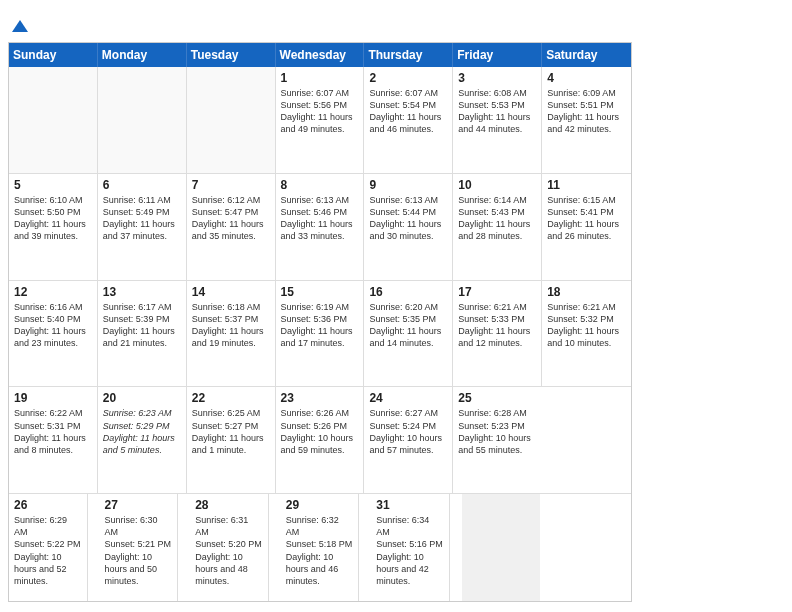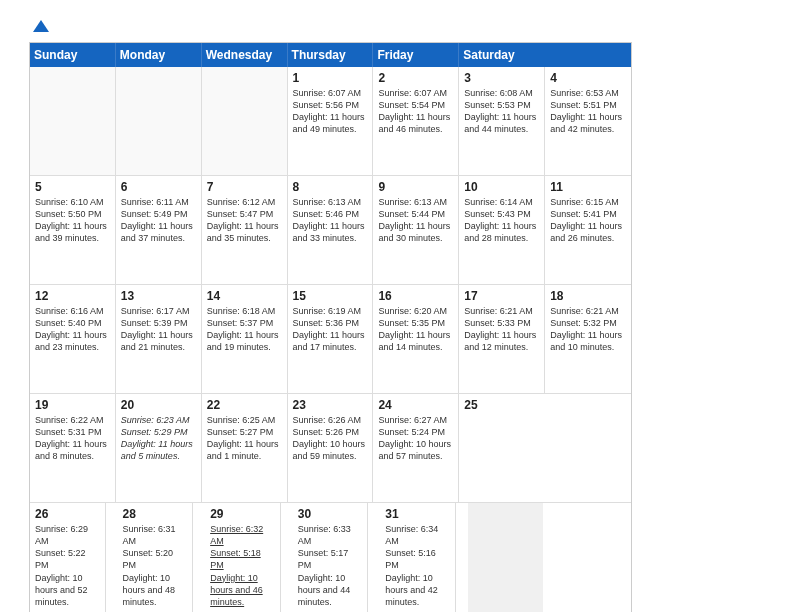--- a/index.html
+++ b/index.html
@@ -6,21 +6,21 @@
     body {
       width: 792px;
       height: 612px;
       font-family: Arial, sans-serif;
       background: #fff;
       overflow: hidden;
     }
     .page {
       width: 652px;
       height: 612px;
-      padding: 16px 20px 10px 29px;
+      padding: 16px 20px 10px 8px;
       display: flex;
       flex-direction: column;
     }
     .header {
       display: flex;
       justify-content: space-between;
       align-items: flex-start;
       margin-bottom: 10px;
     }
     .logo {
@@ -130,20 +130,21 @@
     <div class="title-block">
       <div class="month-title"></div>
       <div class="location"></div>
     </div>
   </div>
 
   <div class="calendar">
     <div class="cal-header">
     <div class="cal-header-cell">Sunday</div>
         <div class="cal-header-cell">Monday</div>
+        <div class="cal-header-cell">Tuesday</div>
         <div class="cal-header-cell">Wednesday</div>
         <div class="cal-header-cell">Thursday</div>
         <div class="cal-header-cell">Friday</div>
         <div class="cal-header-cell">Saturday</div>
       </div>
     <div class="cal-body">
     <div class="cal-row">
           <div class="cal-cell empty"></div>
           <div class="cal-cell empty"></div>
           <div class="cal-cell empty"></div>
@@ -160,21 +161,21 @@
 Daylight: 11 hours and 46 minutes.</div>
           </div>
           <div class="cal-cell">
             <span class="day-num">3</span>
             <div class="cell-text" style="white-space: pre-line;">Sunrise: 6:08 AM
 Sunset: 5:53 PM
 Daylight: 11 hours and 44 minutes.</div>
           </div>
           <div class="cal-cell">
             <span class="day-num">4</span>
-            <div class="cell-text" style="white-space: pre-line;">Sunrise: 6:53 AM
+            <div class="cell-text" style="white-space: pre-line;">Sunrise: 6:09 AM
 Sunset: 5:51 PM
 Daylight: 11 hours and 42 minutes.</div>
           </div>
         </div>
         <div class="cal-row">
           <div class="cal-cell">
             <span class="day-num">5</span>
             <div class="cell-text" style="white-space: pre-line;">Sunrise: 6:10 AM
 Sunset: 5:50 PM
 Daylight: 11 hours and 39 minutes.</div>
@@ -286,46 +287,49 @@
 Daylight: 10 hours and 59 minutes.</div>
           </div>
           <div class="cal-cell">
             <span class="day-num">24</span>
             <div class="cell-text" style="white-space: pre-line;">Sunrise: 6:27 AM
 Sunset: 5:24 PM
 Daylight: 10 hours and 57 minutes.</div>
           </div>
           <div class="cal-cell">
             <span class="day-num">25</span>
+            <div class="cell-text" style="white-space: pre-line;">Sunrise: 6:28 AM
+Sunset: 5:23 PM
+Daylight: 10 hours and 55 minutes.</div>
           </div>
         </div>
         <div class="cal-row">
           <div class="cal-cell">
             <span class="day-num">26</span>
             <div class="cell-text" style="white-space: pre-line;">Sunrise: 6:29 AM
 Sunset: 5:22 PM
 Daylight: 10 hours and 52 minutes.</div>
           </div>
           <div class="cal-cell">
+            <span class="day-num">27</span>
+            <div class="cell-text" style="white-space: pre-line;">Sunrise: 6:30 AM
+Sunset: 5:21 PM
+Daylight: 10 hours and 50 minutes.</div>
+          </div>
+          <div class="cal-cell">
             <span class="day-num">28</span>
             <div class="cell-text" style="white-space: pre-line;">Sunrise: 6:31 AM
 Sunset: 5:20 PM
 Daylight: 10 hours and 48 minutes.</div>
           </div>
           <div class="cal-cell">
             <span class="day-num">29</span>
-            <div class="cell-text" style="white-space: pre-line; text-decoration: underline;">Sunrise: 6:32 AM
+            <div class="cell-text" style="white-space: pre-line;">Sunrise: 6:32 AM
 Sunset: 5:18 PM
 Daylight: 10 hours and 46 minutes.</div>
-          </div>
-          <div class="cal-cell">
-            <span class="day-num">30</span>
-            <div class="cell-text" style="white-space: pre-line;">Sunrise: 6:33 AM
-Sunset: 5:17 PM
-Daylight: 10 hours and 44 minutes.</div>
           </div>
           <div class="cal-cell">
             <span class="day-num">31</span>
             <div class="cell-text" style="white-space: pre-line;">Sunrise: 6:34 AM
 Sunset: 5:16 PM
 Daylight: 10 hours and 42 minutes.</div>
           </div>
           <div class="cal-cell empty shaded"></div>
         </div>
       </div>

